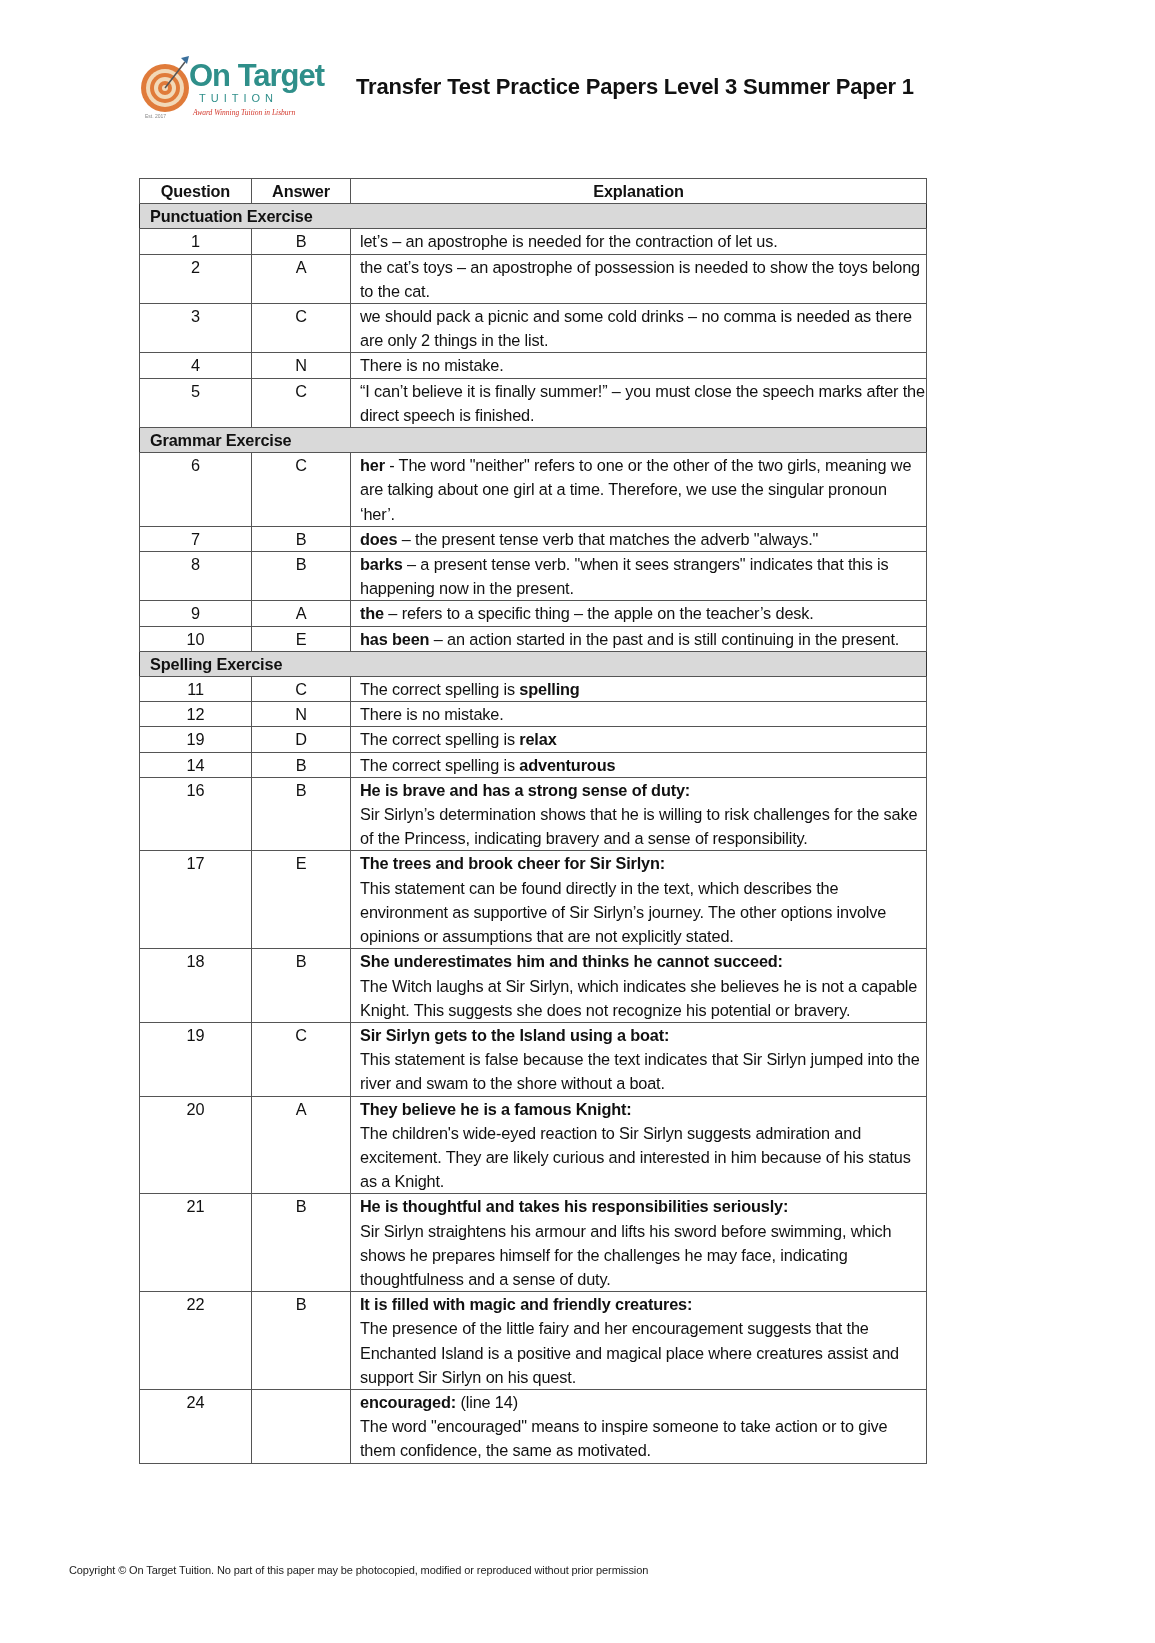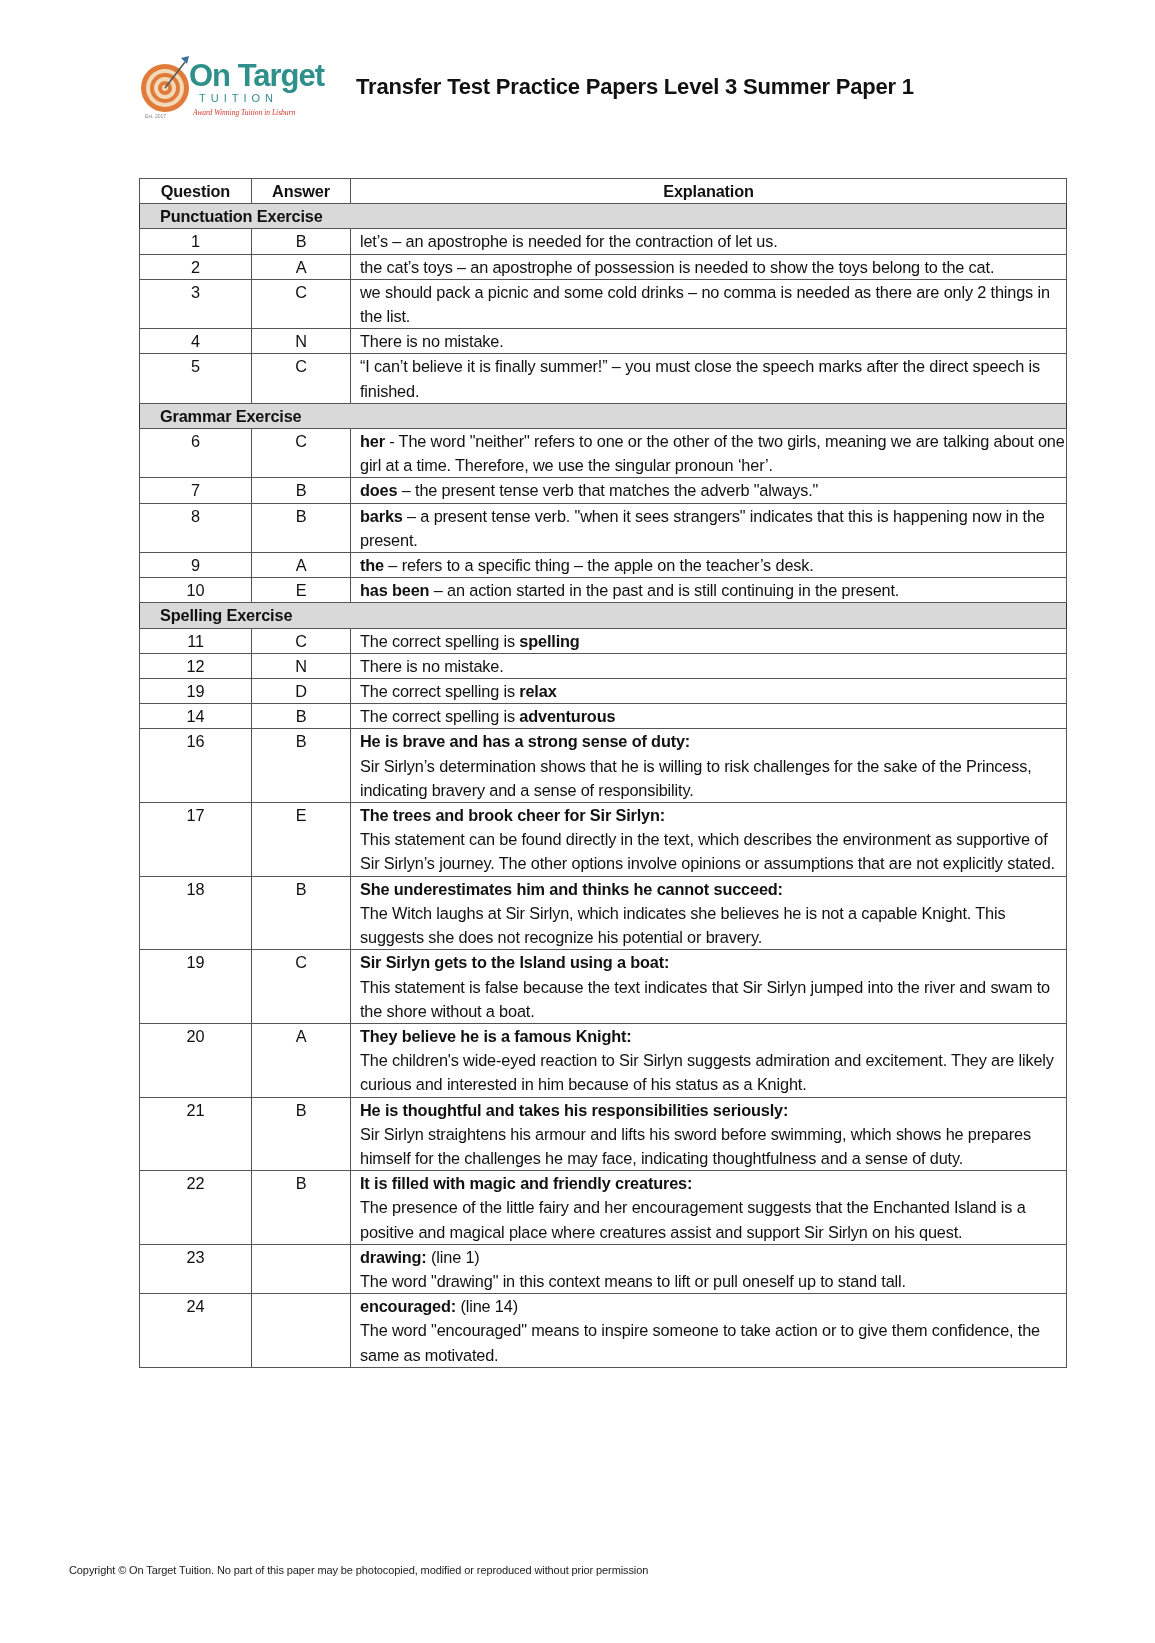--- a/index.html
+++ b/index.html
@@ -1,27 +1,27 @@
 <!DOCTYPE html>
 <html><head>
 <meta charset="utf-8">
 <style>
   html, body { margin: 0; padding: 0; background: #ffffff; }
   body { width: 1155px; height: 1643px; position: relative; overflow: hidden;
          font-family: "Liberation Sans", "DejaVu Sans", sans-serif; color: #111; }
   .logo { position: absolute; left: 137px; top: 52px; width: 205px; height: 70px; }
   .title { position: absolute; left: 356px; top: 74px; font-size: 22px; font-weight: bold;
            letter-spacing: -0.2px; color: #111; white-space: nowrap; }
-  table.key { position: absolute; left: 139px; top: 178px; width: 928px;
+  table.key { position: absolute; left: 139px; top: 178px; width: 788px;
               border-collapse: collapse; font-size: 16.3px; line-height: 24.2px; letter-spacing: -0.15px; }
   table.key td, table.key th { border: 1.3px solid #555; padding: 0 0 0 9px; vertical-align: top; }
   table.key th { font-weight: bold; text-align: center; padding: 0; height: 24px; }
   td.q, td.a { text-align: center; padding: 0 !important; }
   col.cq { width: 112px; } col.ca { width: 99px; }
-  tr.section td { background: #d9d9d9; font-weight: bold; padding-left: 20px; border-left: 1.3px solid #333; border-right: 1.3px solid #333; }
+  tr.section td { background: #d9d9d9; font-weight: bold; padding-left: 10px; border-left: 1.3px solid #333; border-right: 1.3px solid #333; }
   table.key { border: 1.3px solid #222; }
   td.ex b { font-weight: bold; }
   .footer { position: absolute; left: 69px; top: 1564px; font-size: 11px; color: #222;
             font-family: "Liberation Sans", sans-serif; white-space: nowrap; letter-spacing: -0.1px; }
 </style>
 </head>
 <body>
 
 <div class="logo">
   <svg width="205" height="70" viewBox="0 0 205 70">
@@ -185,28 +185,20 @@
       </tr>
       <tr>
         <td class="q">22</td>
         <td class="a">B</td>
         <td class="ex">
           <div><b>It is filled with magic and friendly creatures:</b><span></span></div>
           <div>The presence of the little fairy and her encouragement suggests that the Enchanted Island is a positive and magical place where creatures assist and support Sir Sirlyn on his quest.</div>
         </td>
       </tr>
       <tr>
-        <td class="q">23</td>
-        <td class="a"></td>
-        <td class="ex">
-          <div><b>drawing:</b><span> (line 1)</span></div>
-          <div>The word "drawing" in this context means to lift or pull oneself up to stand tall.</div>
-        </td>
-      </tr>
-      <tr>
         <td class="q">24</td>
         <td class="a"></td>
         <td class="ex">
           <div><b>encouraged:</b><span> (line 14)</span></div>
           <div>The word "encouraged" means to inspire someone to take action or to give them confidence, the same as motivated.</div>
         </td>
       </tr>
     </tbody>
 </table>
 

